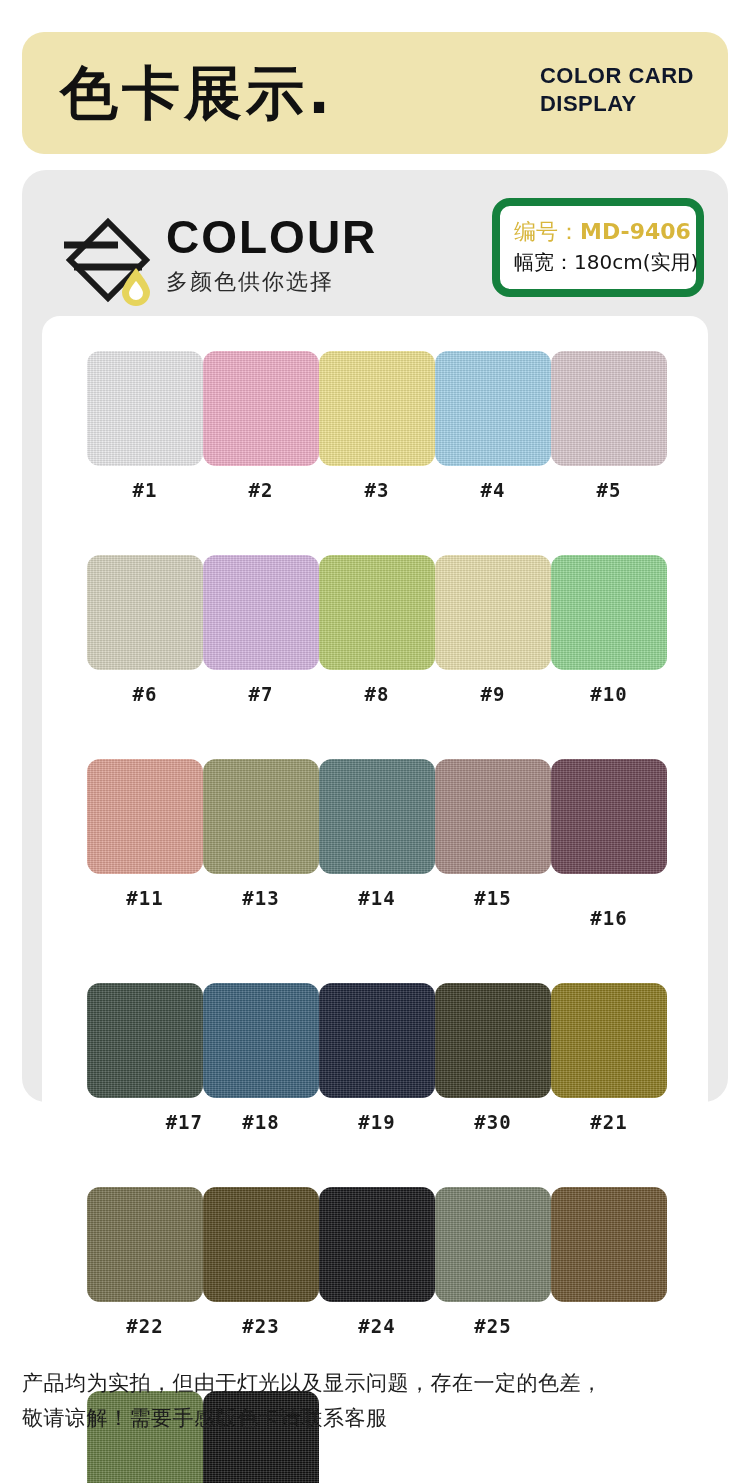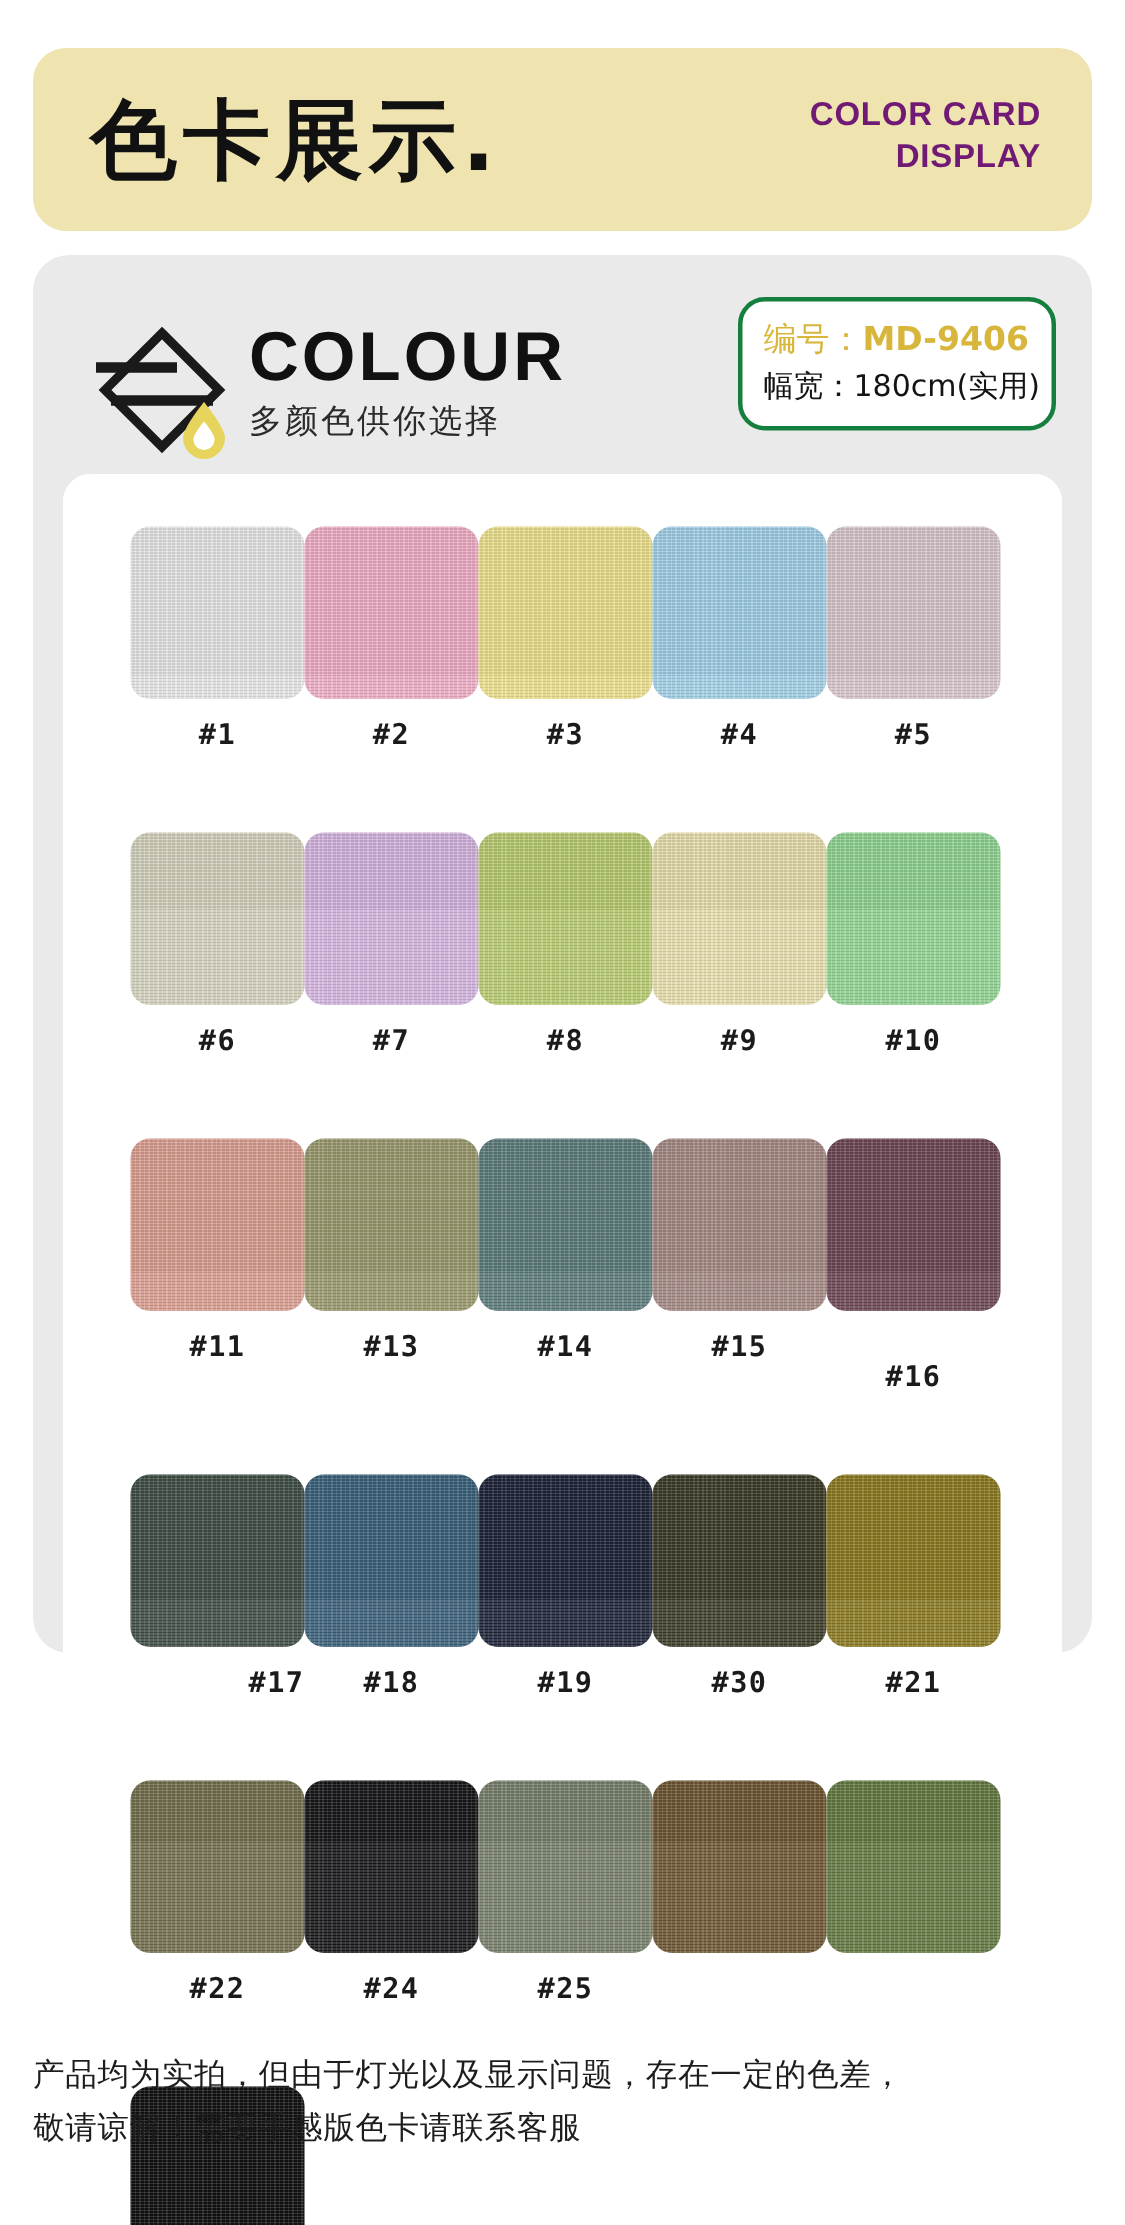--- a/index.html
+++ b/index.html
@@ -34,25 +34,24 @@
     letter-spacing: 4px;
     color: #111111;
     line-height: 70px;
     white-space: nowrap;
     font-family: "DejaVu Sans", "Liberation Sans", sans-serif;
   }
   #header-subtitle {
     position: absolute;
     right: 34px;
     top: 30px;
-    text-align: right;
     font-size: 22px;
     font-weight: bold;
     line-height: 28px;
-    color: #701a75;
+    color: #0f172a;
     letter-spacing: 0.5px;
     font-family: "Liberation Sans", sans-serif;
   }
   #header-subtitle .sub-line { display: block; }
 
   
   #main-card {
     position: absolute;
     left: 22px;
     top: 170px;
@@ -101,21 +100,21 @@
     font-family: "DejaVu Sans", sans-serif;
   }
 
   
   #spec-box {
     position: absolute;
     right: 24px;
     top: 28px;
     width: 212px;
     background: #ffffff;
-    border: 3px solid #15803d;
+    border: 8px solid #15803d;
     border-radius: 18px;
     padding: 10px 14px 12px 14px;
     box-sizing: border-box;
   }
   .spec-line {
     font-size: 20px;
     line-height: 29px;
     color: #141414;
     white-space: nowrap;
     font-family: "DejaVu Sans", sans-serif;
@@ -329,20 +328,24 @@
         </div>
         <div class="swatch-cell" style="margin-right: 0px;">
           <div class="swatch-chip" style="background: rgb(139, 122, 33);"></div>
           <div class="swatch-label">#21</div>
         </div>
         <div class="swatch-cell" style="margin-right: 0px;">
           <div class="swatch-chip" style="background: rgb(117, 112, 79);"></div>
           <div class="swatch-label">#22</div>
         </div>
         <div class="swatch-cell" style="margin-right: 0px;">
+          <div class="swatch-chip" style="background: rgb(87, 74, 36);"></div>
+          <div class="swatch-label">#23</div>
+        </div>
+        <div class="swatch-cell" style="margin-right: 0px;">
           <div class="swatch-chip" style="background: rgb(23, 23, 26);"></div>
           <div class="swatch-label">#24</div>
         </div>
         <div class="swatch-cell">
           <div class="swatch-chip" style="background: rgb(120, 128, 108);"></div>
           <div class="swatch-label">#25</div>
         </div>
         <div class="swatch-cell" style="margin-right: 0px;">
           <div class="swatch-chip" style="background: rgb(109, 86, 50);"></div>
         </div>

